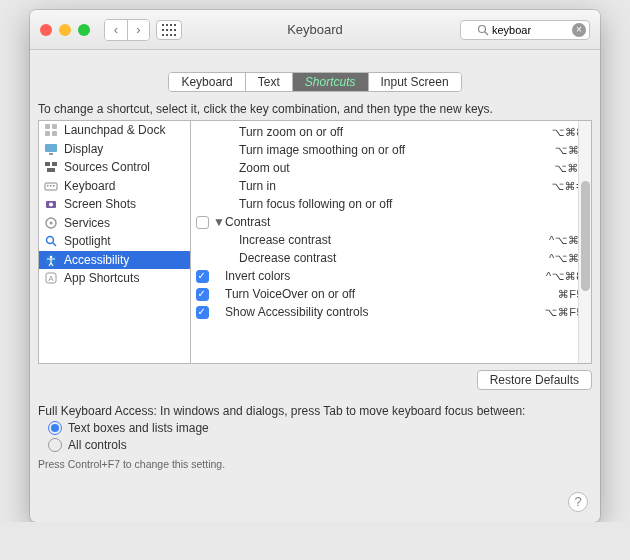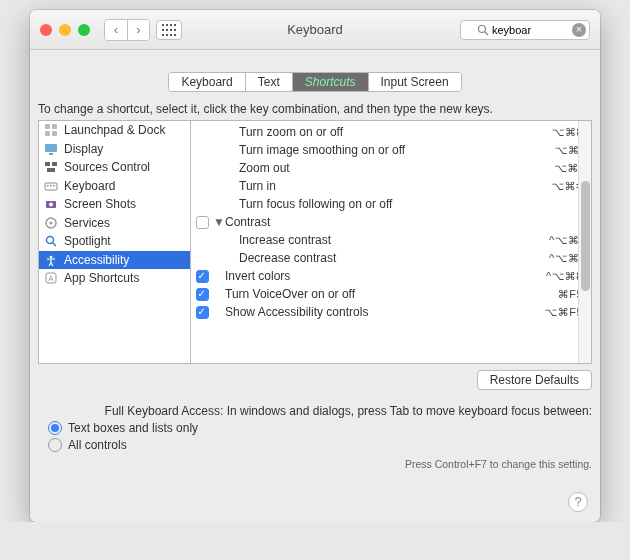--- a/index.html
+++ b/index.html
@@ -47,21 +47,21 @@
     .row.child .label { padding-left: 14px; }
     .chk { display: inline-block; width: 13px; height: 13px; border-radius: 3px; border: 1px solid #b0b0b0; vertical-align: middle; position: relative; }
     .chk.on { background: #3b82f6; border-color: #3b82f6; }
     .chk.on::after { content: "✓"; color: #fff; font-size: 10px; position: absolute; top: -1px; left: 1px; }
     .scrollbar { position: absolute; right: 0; top: 0; bottom: 0; width: 13px; background: #f4f4f4; border-left: 1px solid #ddd; }
     .scrollthumb { position: absolute; left: 2px; width: 9px; border-radius: 5px; background: #c0c0c0; }
 
     .restorerow { display: flex; justify-content: flex-end; margin-top: 6px; }
     .btn { background: #fff; border: 1px solid #b8b8b8; border-radius: 4px; padding: 2px 12px; font-size: 12px; color: #333; }
 
-    .fk { margin-top: 14px; font-size: 12px; text-align: right; }
+    .fk { margin-top: 14px; font-size: 12px; }
     .radiorow { display: flex; align-items: center; gap: 6px; margin-top: 3px; margin-left: 10px; }
     .radio { width: 14px; height: 14px; border-radius: 50%; border: 1px solid #999; display: inline-block; position: relative; }
     .radio.on { border-color: #3b82f6; }
     .radio.on::after { content: ""; position: absolute; top: 2px; left: 2px; width: 8px; height: 8px; border-radius: 50%; background: #3b82f6; }
     .hint { font-size: 10.5px; color: #666; margin-top: 6px; }
 
     .helprow { display: flex; justify-content: flex-end; padding: 6px 12px 10px; }
     .helpbtn { width: 20px; height: 20px; border-radius: 50%; border: 1px solid #bcbcbc; background: #fff; color: #8a8a8a; font-size: 13px; text-align: center; line-height: 18px; }
   </style>
 </head>
@@ -285,21 +285,21 @@
     </div>
 
     <div class="restorerow">
       <button class="btn">Restore Defaults</button>
     </div>
 
     <div class="fk">
       <div>Full Keyboard Access: In windows and dialogs, press Tab to move keyboard focus between:</div>
       <label class="radiorow">
         <span class="radio on"></span>
-        <span>Text boxes and lists only</span>
+        <span>Text boxes and lists image</span>
       </label>
       <label class="radiorow">
         <span class="radio"></span>
         <span>All controls</span>
       </label>
       <div class="hint">Press Control+F7 to change this setting.</div>
     </div>
   </div>
 
   <div class="helprow">

